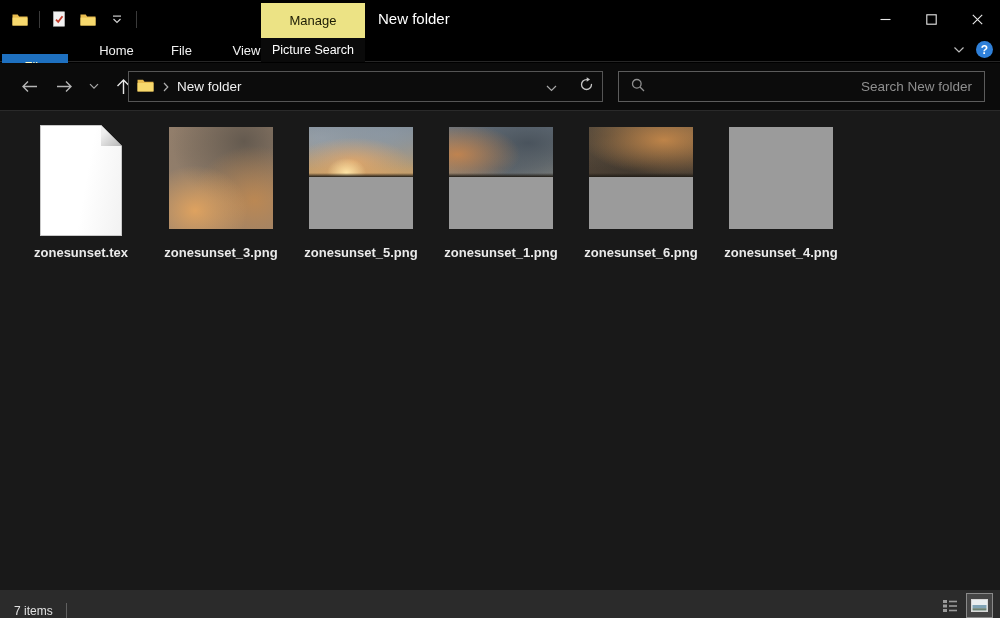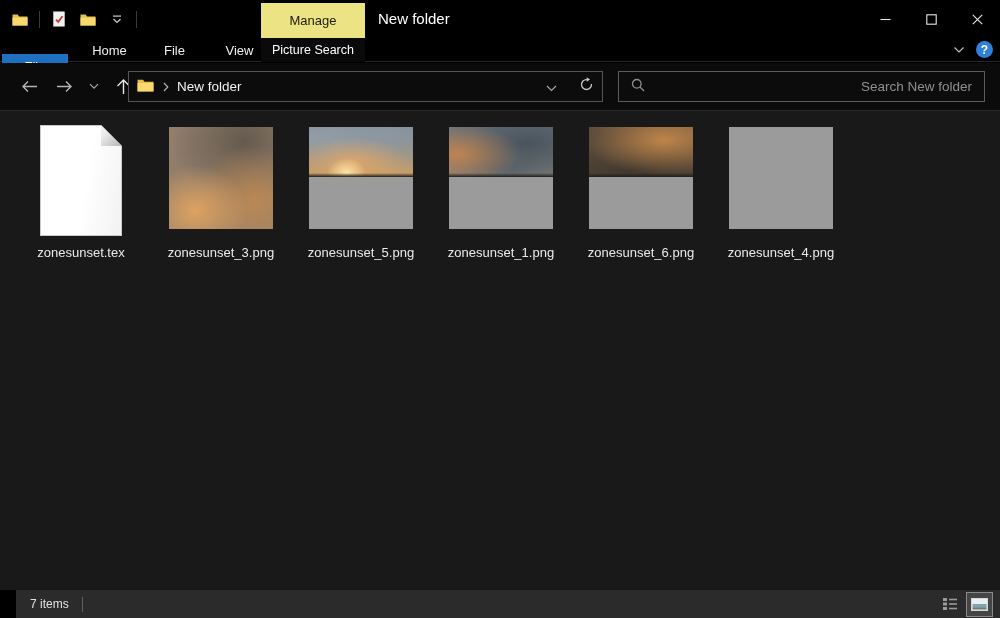--- a/index.html
+++ b/index.html
@@ -20,21 +20,21 @@
     color:#fff; font-size:15px; }
   .win-controls { position:absolute; right:0; top:0; height:38px; display:flex; }
   .win-btn { width:46px; height:38px; display:flex; align-items:center; justify-content:center; }
 
   
   .tab-row { position:absolute; top:38px; left:0; right:0; height:24px; background:#000;
     border-bottom:1px solid #262626; }
   .file-tab { position:absolute; left:2px; top:0; width:66px; height:24px;
     background:var(--accent-blue,#1e70c0); color:#fef9c3; font-size:13px;
     display:flex; align-items:center; justify-content:center;margin-top:16px; }
-  .core-tabs { position:absolute; left:77px; top:0; height:24px; display:flex; }
+  .core-tabs { position:absolute; left:84px; top:0; height:24px; display:flex; }
   .core-tab { width:65px; height:24px; color:#f0f0f0; font-size:13px;
     display:flex; align-items:center; justify-content:center; }
   .pt-tab { position:absolute; left:261px; top:0; width:104px; height:24px; color:#fff;
     font-size:12.5px; display:flex; align-items:center; justify-content:center; background:#0a0a0a; }
   .ribbon-collapse { position:absolute; right:32px; top:0; height:24px; width:18px;
     display:flex; align-items:center; justify-content:center; }
   .help-btn { position:absolute; right:7px; top:3px; width:17px; height:17px; border-radius:50%;
     background:var(--help-blue,#2f80d9); color:#fff; font-size:12px; font-weight:bold;
     display:flex; align-items:center; justify-content:center; }
 
@@ -47,21 +47,21 @@
   .addr-text { color:#f0f0f0; font-size:13.5px; margin-left:8px; }
   .addr-right { margin-left:auto; display:flex; align-items:center; gap:22px; }
   .search-bar { position:absolute; left:618px; top:8px; width:367px; height:31px;
     background:#0c0c0c; border:1px solid #5c5c5c; display:flex; align-items:center; padding:0 12px; }
   .search-input { flex:1; margin-left:12px; background:transparent; border:none; outline:none;
     color:#cfcfcf; font-size:13.5px; font-family:"Liberation Sans","DejaVu Sans",sans-serif;text-align:right; }
   .search-input::placeholder { color:#8f8f8f; }
 
   
   .content { position:absolute; top:110px; left:0; right:0; bottom:28px;
-    background:var(--content-bg,#191919); border-top:1px solid #2a2a2a; }
+    background:var(--content-bg,#191919); border-top:1px solid #2a2a2a;font-weight:bold; }
   .files-row { display:flex; padding:15px 0 0 11px; }
   .file-item { width:140px; display:flex; flex-direction:column; align-items:center; }
   .thumb-area { height:113px; width:100%; display:flex; justify-content:center; align-items:flex-start; }
   .file-label { margin-top:6px; font-size:13px; color:#eaeaea; white-space:nowrap; }
 
   .doc-icon { position:relative; width:82px; height:111px; margin-top:-1px; }
   .doc-icon::before { content:""; position:absolute; inset:0; background:#c9c9c9;
     clip-path:polygon(0 0,61px 0,82px 21px,82px 111px,0 111px); }
   .doc-icon::after { content:""; position:absolute; inset:1px;
     background:linear-gradient(100deg,#ffffff 55%,#f2f2f2);
@@ -101,22 +101,22 @@
     radial-gradient(125px 52px at 76% 32%, rgba(70,80,90,.92), rgba(70,80,90,0) 80%),
     radial-gradient(115px 38px at 50% 82%, rgba(90,100,110,.85), rgba(90,100,110,0) 76%),
     linear-gradient(#6b7681,#8d8b80); }
   .t-sky6 { background:
     radial-gradient(105px 46px at 72% 26%, rgba(201,138,74,.9), rgba(201,138,74,0) 76%),
     radial-gradient(125px 42px at 18% 18%, rgba(79,69,56,.92), rgba(79,69,56,0) 80%),
     radial-gradient(145px 48px at 45% 86%, rgba(63,55,46,.95), rgba(63,55,46,0) 82%),
     linear-gradient(#6d5a44,#5a4a3a); }
 
   
-  .statusbar { position:absolute; bottom:0; left:16px; right:0; height:28px;
-    background:var(--statusbar-bg,#2b2b2b); display:flex; align-items:center; }
+  .statusbar { position:absolute; bottom:0; left:0; right:0; height:28px;
+    background:var(--statusbar-bg,#2b2b2b); display:flex; align-items:flex-end; }
   .items-count { margin-left:14px; font-size:12px; color:#e0e0e0; }
   .status-sep { width:1px; height:15px; background:#606060; margin-left:13px; }
   .view-btns { margin-left:auto; margin-right:7px; display:flex; align-items:center; gap:4px; }
   .view-btn { width:24px; height:24px; display:flex; align-items:center; justify-content:center; }
   .view-btn.selected { background:#454545; border:1px solid #8a8a8a; width:27px; height:25px; }
 </style>
 </head>
 <body>
 
 <div class="window">

